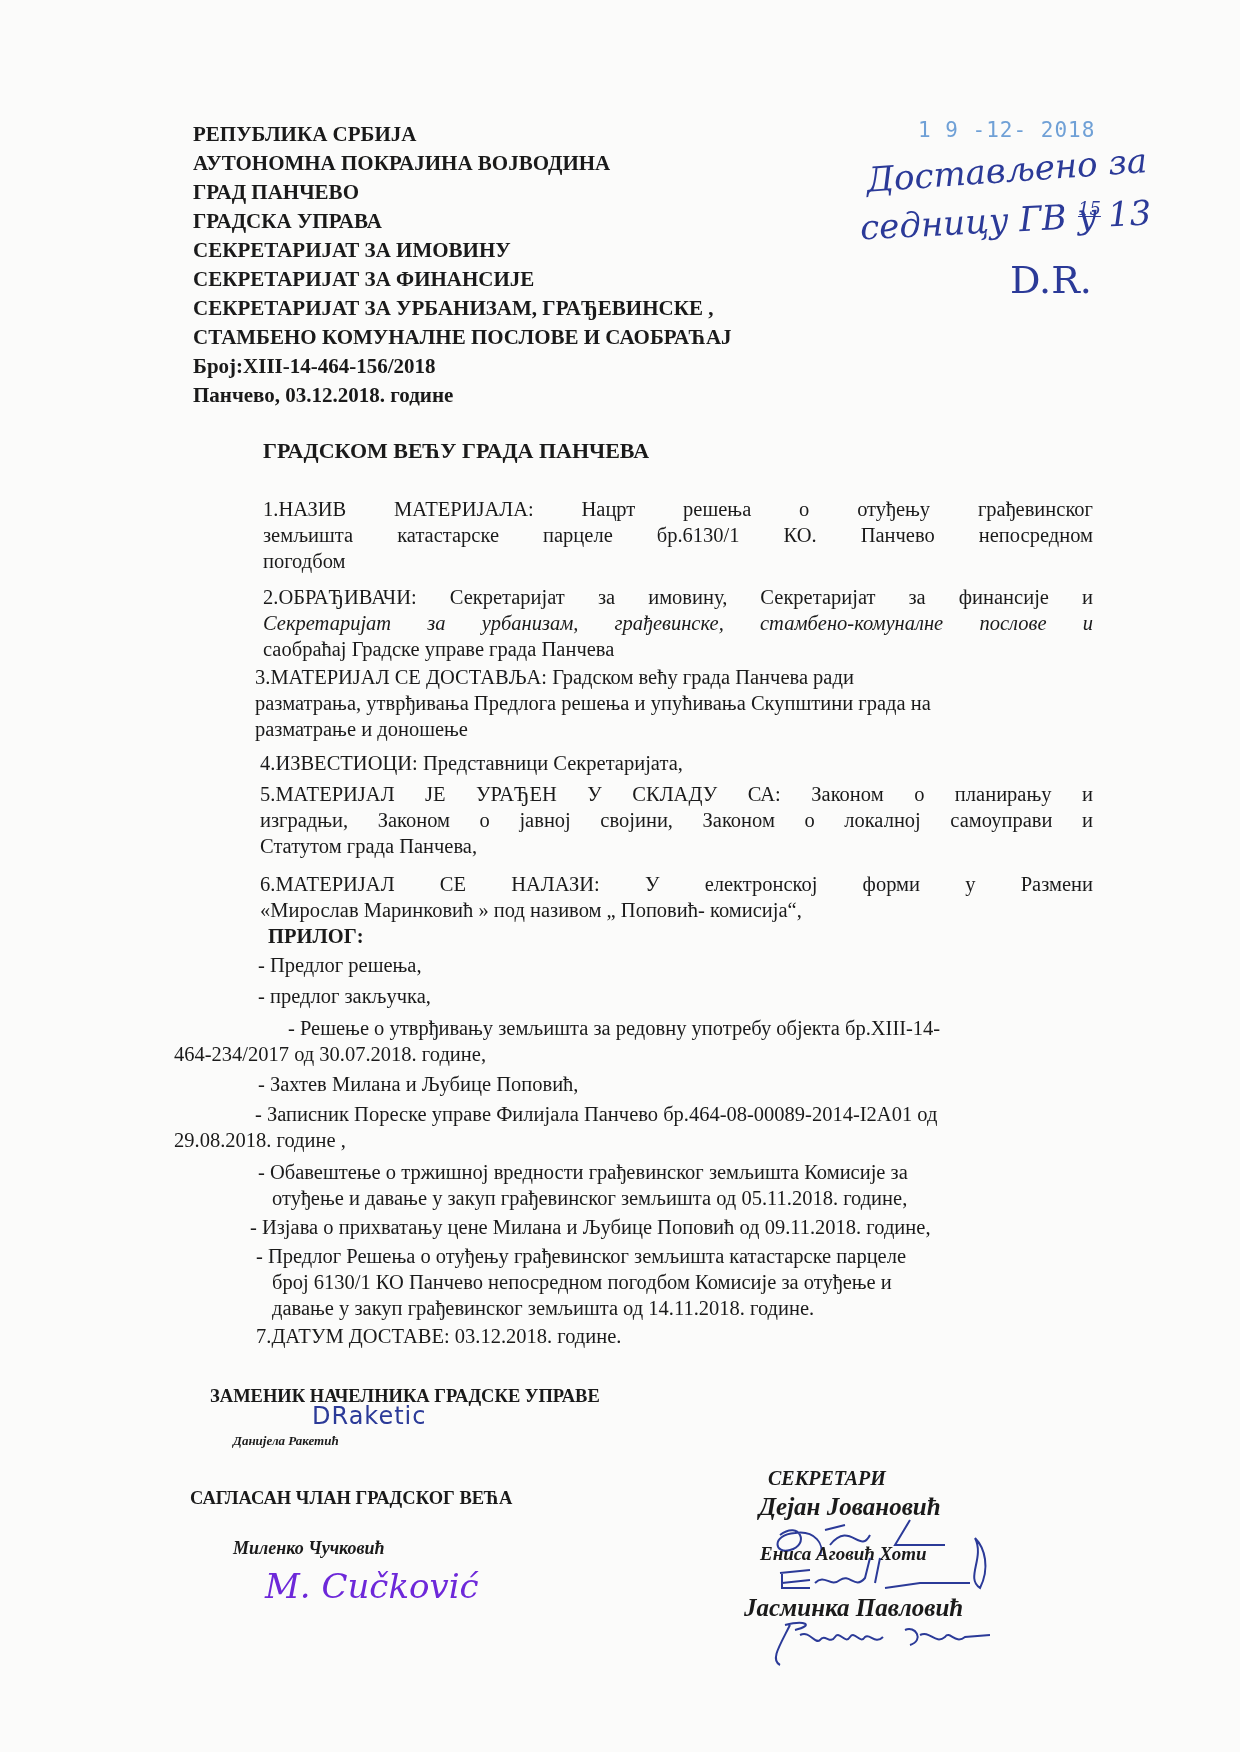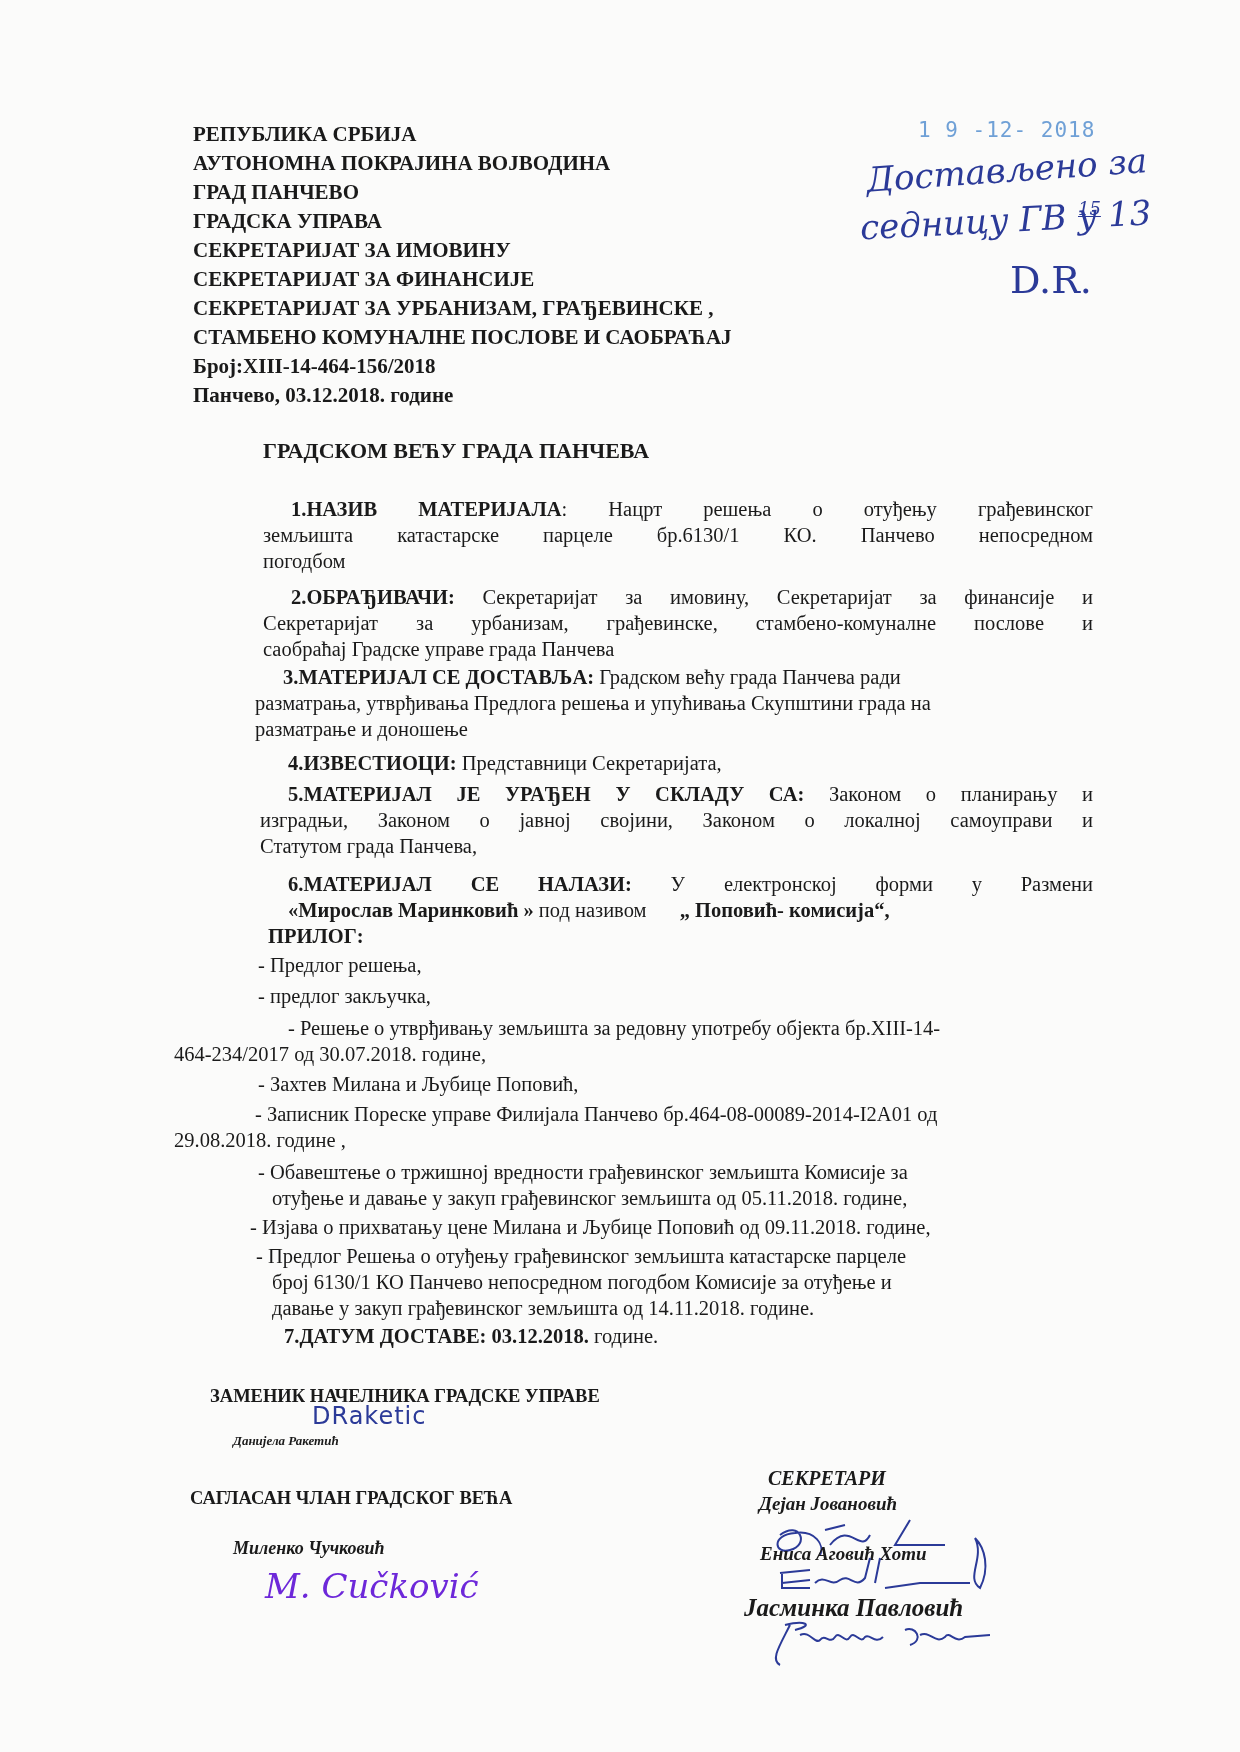--- a/index.html
+++ b/index.html
@@ -6,21 +6,21 @@
     body {
       width: 1240px; height: 1752px; background: #fbfbfa;
       position: relative; overflow: hidden;
       font-family: "Liberation Serif", "DejaVu Serif", serif;
       color: #1a1a1a;
     }
     .abs { position: absolute; white-space: nowrap; }
     .hdr { font-weight: bold; font-size: 21px; line-height: 29px; left: 193px; }
     .body-text { font-size: 20.5px; line-height: 26px; }
     .justify { text-align: justify; text-align-last: justify; white-space: normal; }
-    b { font-weight: bold; margin-left: 28px; }
+    b { font-weight: normal; }
     .ital { font-style: italic; font-weight: bold; }
     .stamp { color: #6fa0d6; font-family: "DejaVu Sans Mono", monospace; font-size: 21px; letter-spacing: 1px; }
     .hand { color: #2b3a98; font-family: "DejaVu Serif", serif; font-style: italic; }
     svg { position: absolute; overflow: visible; }
   </style>
 </head>
 <body>
 
 <div>
   <div class="abs hdr" style="top:120px">РЕПУБЛИКА СРБИЈА</div>
@@ -50,21 +50,21 @@
     <b>1.НАЗИВ МАТЕРИЈАЛА</b><span>: Нацрт решења о отуђењу грађевинског</span>
   </div>
   <div class="abs body-text justify" style="left:263px; top:522px; width:830px;">земљишта катастарске парцеле бр.6130/1 КО. Панчево непосредном</div>
   <div class="abs body-text" style="left:263px; top:548px;">погодбом</div>
 </div>
 
 <div>
   <div class="abs body-text justify" style="left:263px; top:584px; width:830px;">
     <b>2.ОБРАЂИВАЧИ:</b><span> Секретаријат за имовину, Секретаријат за финансије и</span>
   </div>
-  <div class="abs body-text justify" style="left:263px; top:610px; width:830px;">Секретаријат за урбанизам, грађевинске, стамбено-комуналне послове и</div>
+  <div class="abs body-text justify" style="left:263px; top:610px; width:830px;font-style:italic;">Секретаријат за урбанизам, грађевинске, стамбено-комуналне послове и</div>
   <div class="abs body-text" style="left:263px; top:636px;text-align:right;">саобраћај Градске управе града Панчева</div>
 </div>
 
 <div>
   <div class="abs body-text" style="left:255px; top:664px;">
     <b>3.МАТЕРИЈАЛ СЕ ДОСТАВЉА:</b><span> Градском већу града Панчева ради</span>
   </div>
   <div class="abs body-text" style="left:255px; top:690px;">разматрања, утврђивања Предлога решења и упућивања Скупштини града на</div>
   <div class="abs body-text" style="left:255px; top:716px;">разматрање и доношење</div>
 </div>
@@ -118,21 +118,21 @@
 </div>
 
 <div>
   <div class="abs" style="left:190px; top:1488px; font-size:18.5px; font-weight:bold;">САГЛАСАН ЧЛАН ГРАДСКОГ  ВЕЋА</div>
   <div class="abs ital" style="left:233px; top:1538px; font-size:18px;">Миленко Чучковић</div>
   <div class="abs" style="left:265px; top:1566px; font-size:34px; color:#6d28d9; font-family:'DejaVu Serif', serif; font-style:italic;">M. Cučković</div>
 </div>
 
 <div>
   <div class="abs ital" style="left:768px; top:1467px; font-size:20px;">СЕКРЕТАРИ</div>
-  <div class="abs ital" style="left:759px; top:1493px; font-size:19px;">Дејан Јовановић</div>
+  <div class="abs ital" style="left:759px; top:1493px; font-size:25px;">Дејан Јовановић</div>
   <svg style="left:770px; top:1515px;" width="200" height="50">
     <path d="M10,20 C30,5 40,30 20,35 C5,40 0,20 25,18 C45,15 55,30 50,40 M55,15 L75,10 M60,30 C80,5 90,40 100,20 M140,5 L125,30 L175,30" stroke="#2b3a98" stroke-width="2" fill="none"></path>
   </svg>
   <div class="abs ital" style="left:760px; top:1543px; font-size:19px;">Ениса Аговић Хоти</div>
   <svg style="left:770px; top:1528px;" width="230" height="70">
     <path d="M10,45 L40,42 M12,55 L40,52 M12,45 L12,60 L40,60 M45,55 C55,45 60,60 70,52 C80,45 85,62 95,50 L100,30 M105,55 L110,30 M115,60 L150,55 L200,55 M205,10 C215,30 195,50 210,60 C220,40 215,20 205,10" stroke="#2b3a98" stroke-width="2" fill="none"></path>
   </svg>
   <div class="abs ital" style="left:744px; top:1594px; font-size:25px;font-family:Liberation Serif, serif;">Јасминка Павловић</div>
   <svg style="left:765px; top:1615px;" width="240" height="60">
     <path d="M20,10 C40,5 50,10 30,15 M25,10 C15,30 5,45 15,50 M35,20 C45,15 50,30 55,25 C60,18 65,30 70,22 C75,15 80,30 85,22 C90,15 95,30 100,22 C105,18 110,30 118,22 M140,15 C150,10 160,25 145,30 M155,20 C165,15 170,30 180,22 C185,15 190,30 200,22 L225,20" stroke="#2b3a98" stroke-width="2" fill="none"></path>

